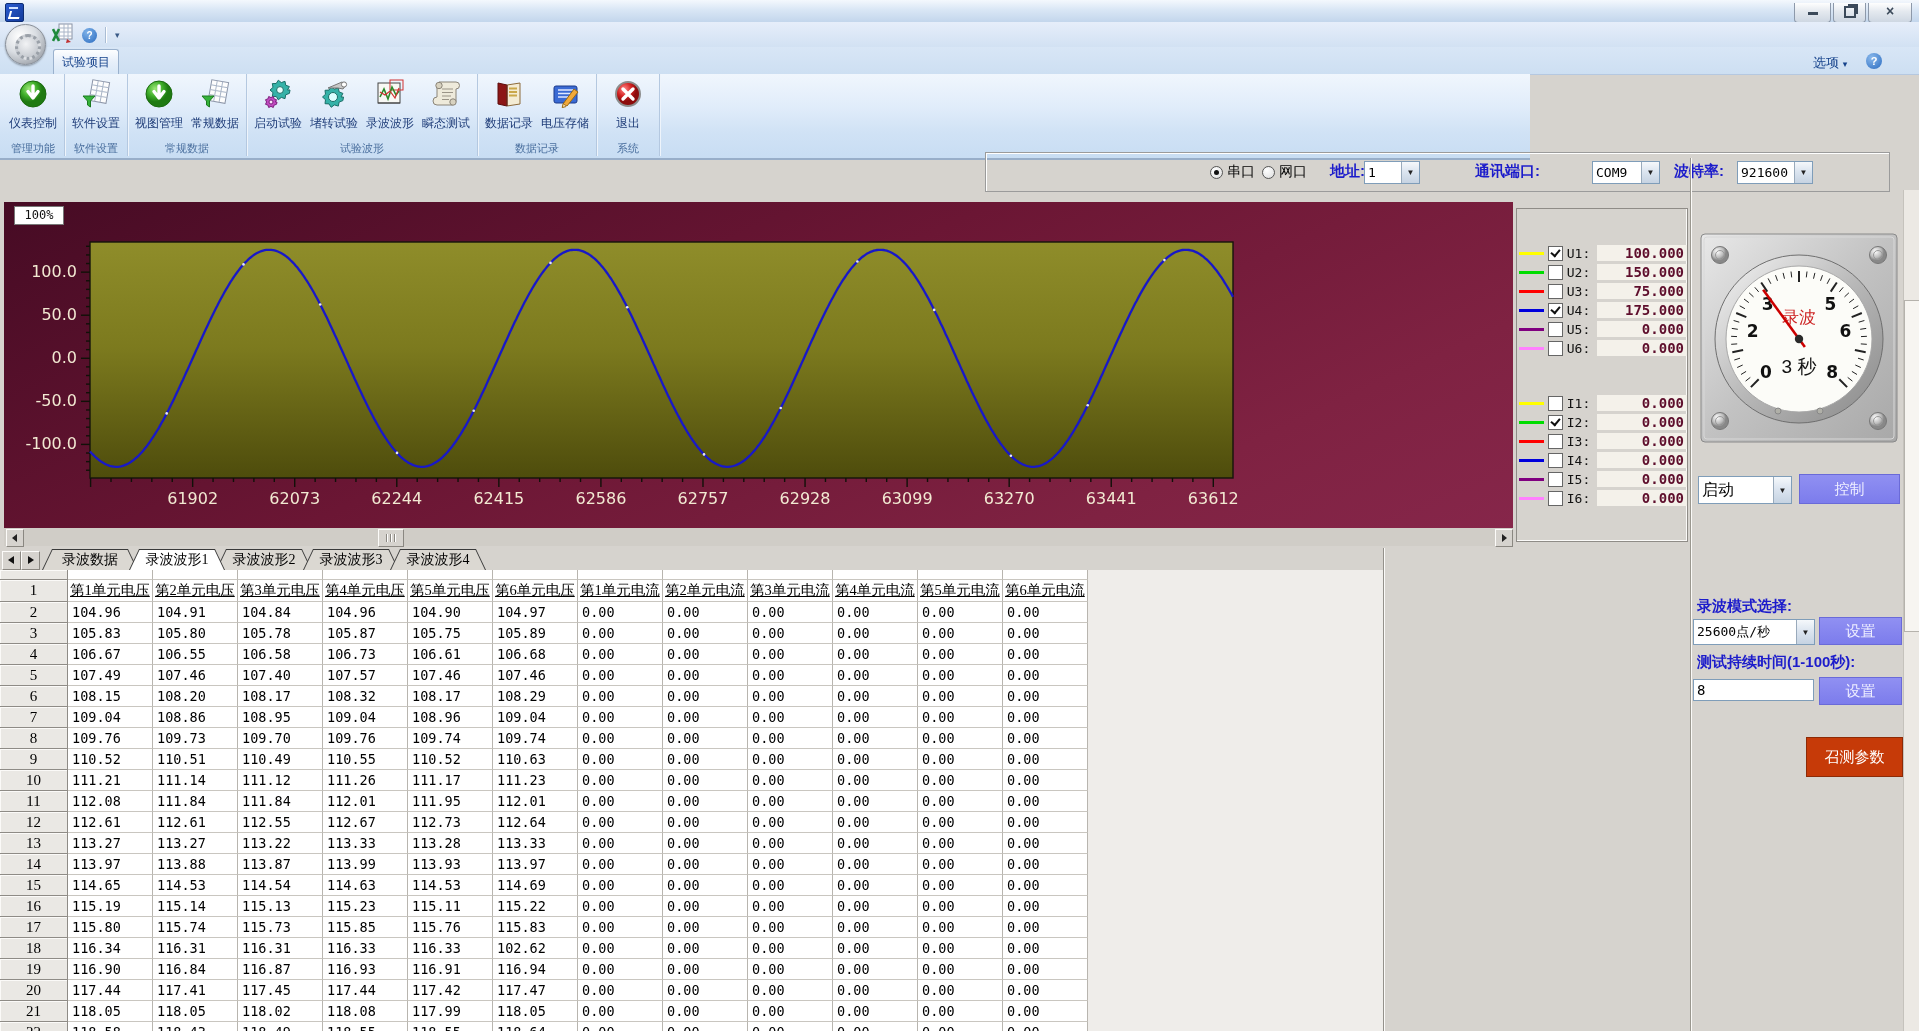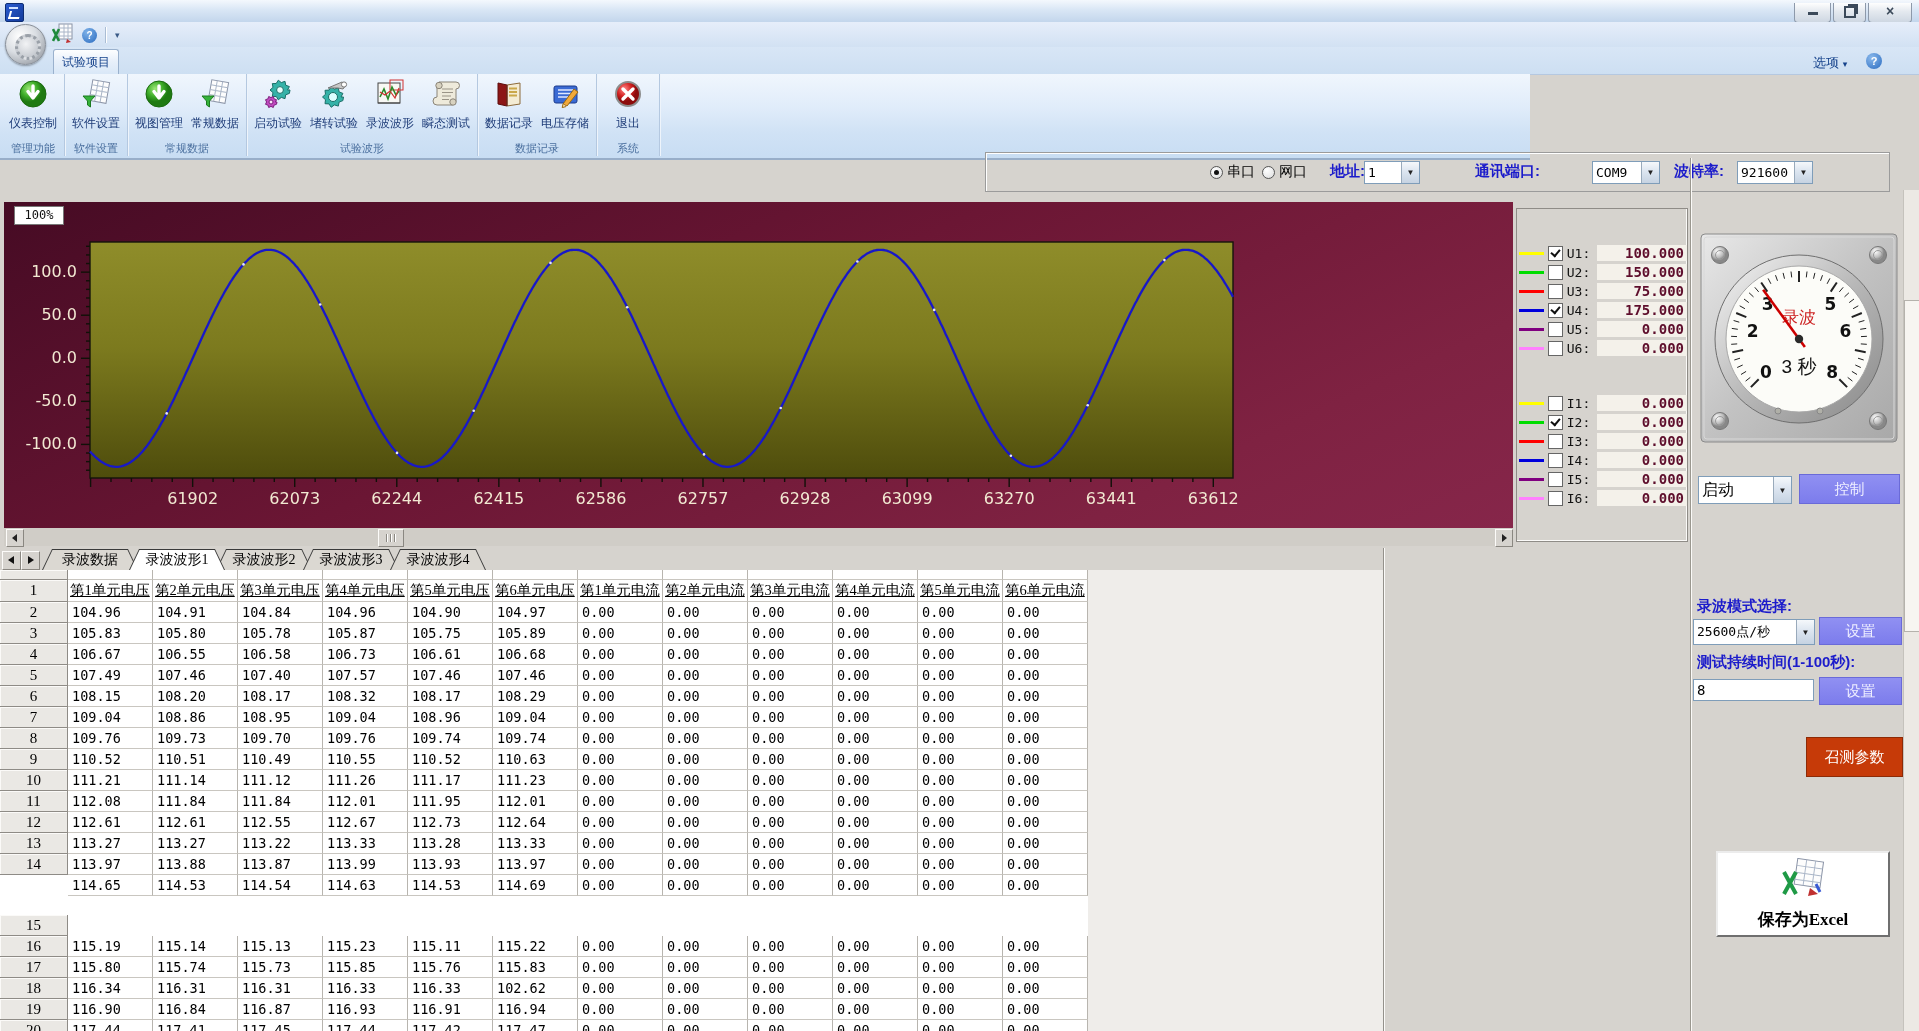--- a/index.html
+++ b/index.html
@@ -650,32 +650,20 @@
       <span class="drop">▼</span>
   </div>
   <div class="abs purplebtn" style="left:1819px;top:617px;width:81px;height:26px;line-height:26px;">设置</div>
 
   <div class="abs labelblue" style="left:1697px;top:653px;">测试持续时间(1-100秒):</div>
   <input class="abs textinput" style="left: 1693px; top: 679px; width: 116px; height: 20px;" value="8">
   <div class="abs purplebtn" style="left:1819px;top:677px;width:81px;height:26px;line-height:26px;">设置</div>
 
   <div class="abs redbtn" style="left:1806px;top:737px;width:95px;height:38px;line-height:38px;">召测参数</div>
 
-  <div class="abs savebtn" style="left:1716px;top:851px;width:170px;height:82px;">
-    <span id="save-excel-icon"><svg width="46" height="40">
-          <g transform="rotate(8 28 14)">
-            <rect x="16" y="2" width="26" height="26" fill="#fdfdfd" stroke="#8a93a6"></rect>
-            <path d="M16 9h26M16 16h26M16 23h26M25 2v26M34 2v26" stroke="#aab6c8"></path>
-          </g>
-          <path d="M4 14 L16 36 M16 14 L4 36" stroke="#1f9a46" stroke-width="4"></path>
-          <path d="M30 30 l8 6 -10 2 z" fill="#c03030"></path>
-          <path d="M36 26 l4 8" stroke="#3a5ad4" stroke-width="3"></path>
-        </svg></span>
-    <span class="slabel">保存为Excel</span>
-  </div>
 
   <div class="abs vscroll"></div>
   <div class="abs vthumb"></div>
 
   <div class="abs tabstrip">
     <div class="abs sbtn" style="left:2px;top:3px;width:17px;height:17px;">
       <span class="tri" style="left:5px;top:4px;border-top:4.5px solid transparent;border-bottom:4.5px solid transparent;border-right:6px solid #111;"></span>
       </div>
     <div class="abs sbtn" style="left:21px;top:3px;width:17px;height:17px;">
       <span class="tri" style="left:6px;top:4px;border-top:4.5px solid transparent;border-bottom:4.5px solid transparent;border-left:6px solid #111;"></span>
@@ -895,21 +883,21 @@
         <div class="dcell" style="height: 20px; line-height: 20px;">113.87</div>
         <div class="dcell" style="height: 20px; line-height: 20px;">113.99</div>
         <div class="dcell" style="height: 20px; line-height: 20px;">113.93</div>
         <div class="dcell" style="height: 20px; line-height: 20px;">113.97</div>
         <div class="dcell" style="height: 20px; line-height: 20px;">0.00</div>
         <div class="dcell" style="height: 20px; line-height: 20px;">0.00</div>
         <div class="dcell" style="height: 20px; line-height: 20px;">0.00</div>
         <div class="dcell" style="height: 20px; line-height: 20px;">0.00</div>
         <div class="dcell" style="height: 20px; line-height: 20px;">0.00</div>
         <div class="dcell" style="height: 20px; line-height: 20px;">0.00</div>
-        <div class="gcell" style="line-height: 20px; height: 20px; margin-top: 40px;">15</div>
+        <div class="gcell" style="line-height: 20px; height: 20px;">15</div>
         <div class="dcell" style="height: 20px; line-height: 20px;">114.65</div>
         <div class="dcell" style="height: 20px; line-height: 20px;">114.53</div>
         <div class="dcell" style="height: 20px; line-height: 20px;">114.54</div>
         <div class="dcell" style="height: 20px; line-height: 20px;">114.63</div>
         <div class="dcell" style="height: 20px; line-height: 20px;">114.53</div>
         <div class="dcell" style="height: 20px; line-height: 20px;">114.69</div>
         <div class="dcell" style="height: 20px; line-height: 20px;">0.00</div>
         <div class="dcell" style="height: 20px; line-height: 20px;">0.00</div>
         <div class="dcell" style="height: 20px; line-height: 20px;">0.00</div>
         <div class="dcell" style="height: 20px; line-height: 20px;">0.00</div>

